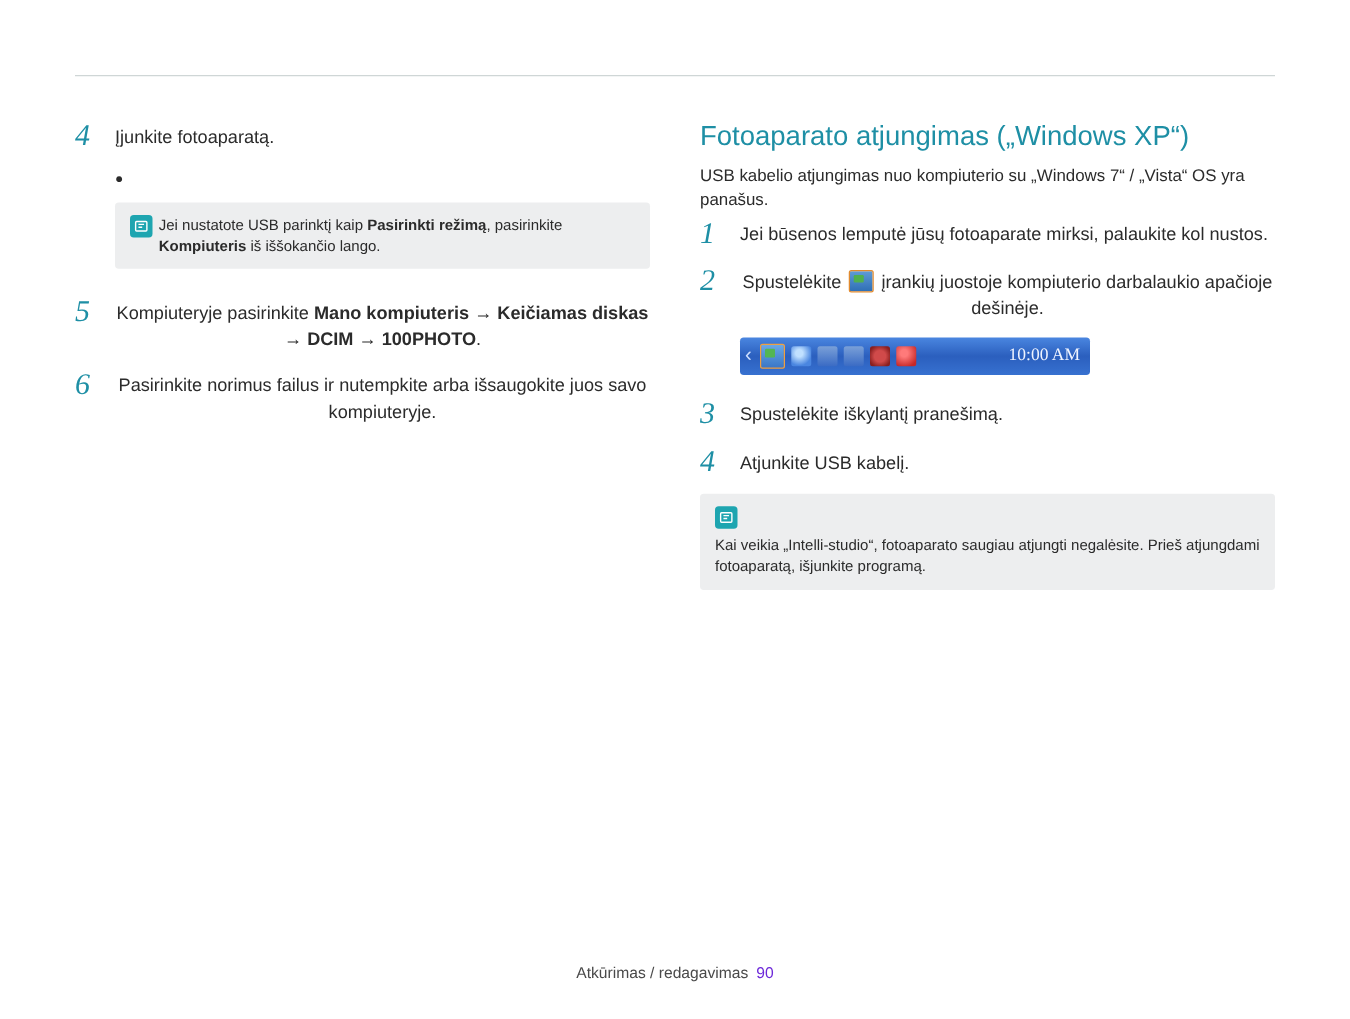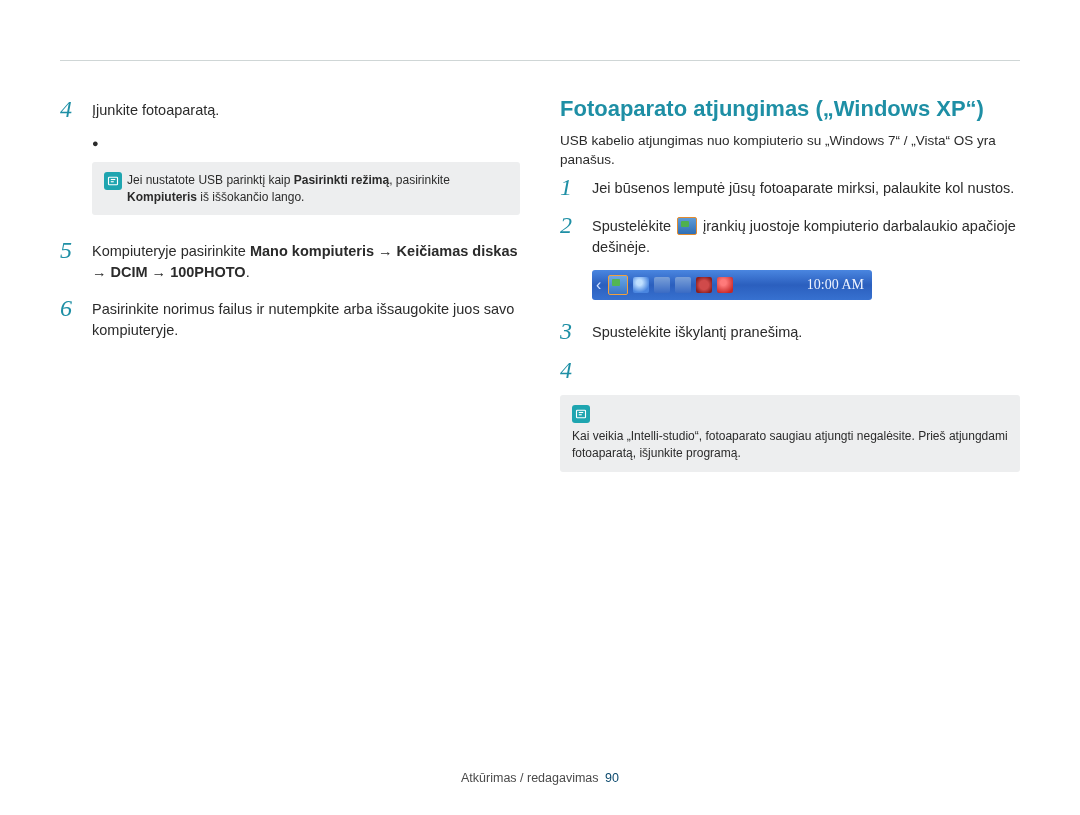--- a/index.html
+++ b/index.html
@@ -45,20 +45,21 @@
     font-style: italic;
     font-size: 24px;
     color: #1e8fa5;
     min-width: 22px;
     line-height: 1.1;
   }
   .step-body {
     font-size: 14.5px;
     line-height: 1.45;
     padding-top: 4px;
+    text-align: center;
   }
   .sub-bullet {
     display: flex;
     gap: 8px;
     font-size: 13px;
     margin: 6px 0 10px 32px;
     line-height: 1.4;
   }
   .sub-bullet .dot {
     font-size: 11px;
@@ -92,21 +93,21 @@
   .note-icon svg {
     width: 12px;
     height: 12px;
     stroke: #fff;
     fill: none;
     stroke-width: 1.5;
   }
   .section-title {
     color: #1e8fa5;
     font-size: 22px;
-    font-weight: 700;
+    font-weight: 400;
     margin-bottom: 10px;
   }
   .intro-text {
     font-size: 13.5px;
     line-height: 1.4;
     margin-bottom: 4px;
   }
   .inline-icon {
     display: inline-block;
     width: 20px;
@@ -183,21 +184,21 @@
   }
   .footer {
     position: absolute;
     bottom: 30px;
     width: 100%;
     text-align: center;
     font-size: 12.5px;
     color: #4a4a4a;
   }
   .footer .pn {
-    color: #0c4a6e;
+    color: #6d28d9;
     margin-left: 3px;
   }
 </style>
 </head>
 <body>
 
 <div class="page">
   <div class="breadcrumb-underline"></div>
 
   <div class="columns">
@@ -263,20 +264,21 @@
         <span class="time">10:00 AM</span>
       </div>
 
       <div class="step">
         <div class="step-num">3</div>
         <div class="step-body">Spustelėkite iškylantį pranešimą.</div>
       </div>
 
       <div class="step">
         <div class="step-num">4</div>
+        <div class="step-body">Atjunkite USB kabelį.</div>
       </div>
 
       <div class="note-box wide">
         <div class="note-icon">
           <svg viewBox="0 0 16 16">
               <rect x="2" y="3" width="12" height="10" rx="1"></rect>
               <line x1="5" y1="6" x2="11" y2="6"></line>
               <line x1="5" y1="9" x2="9" y2="9"></line>
             </svg>
         </div>

